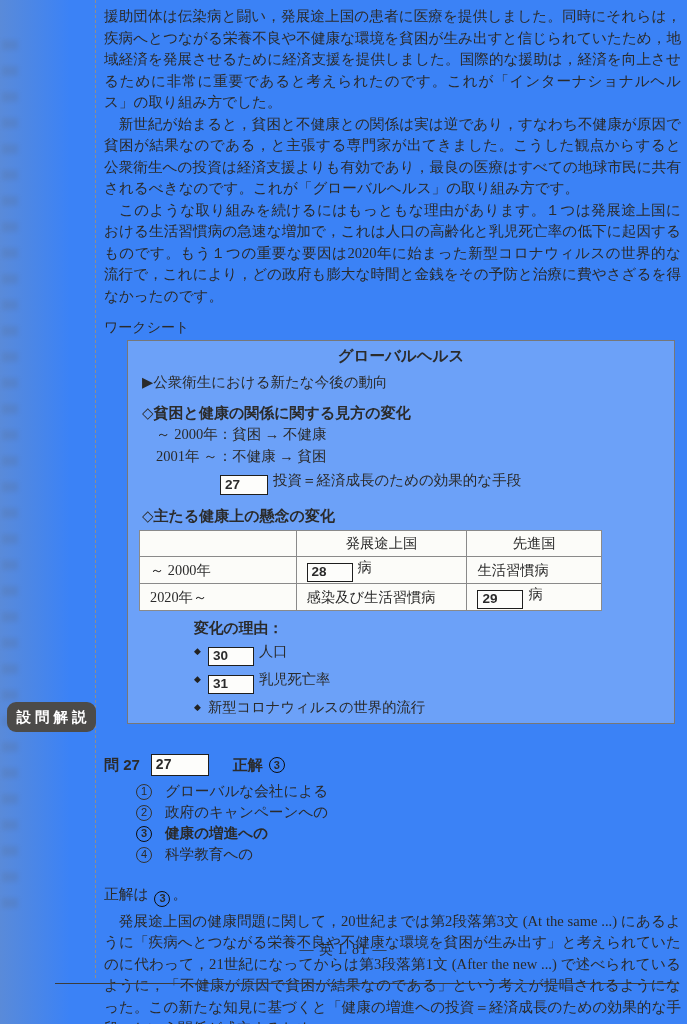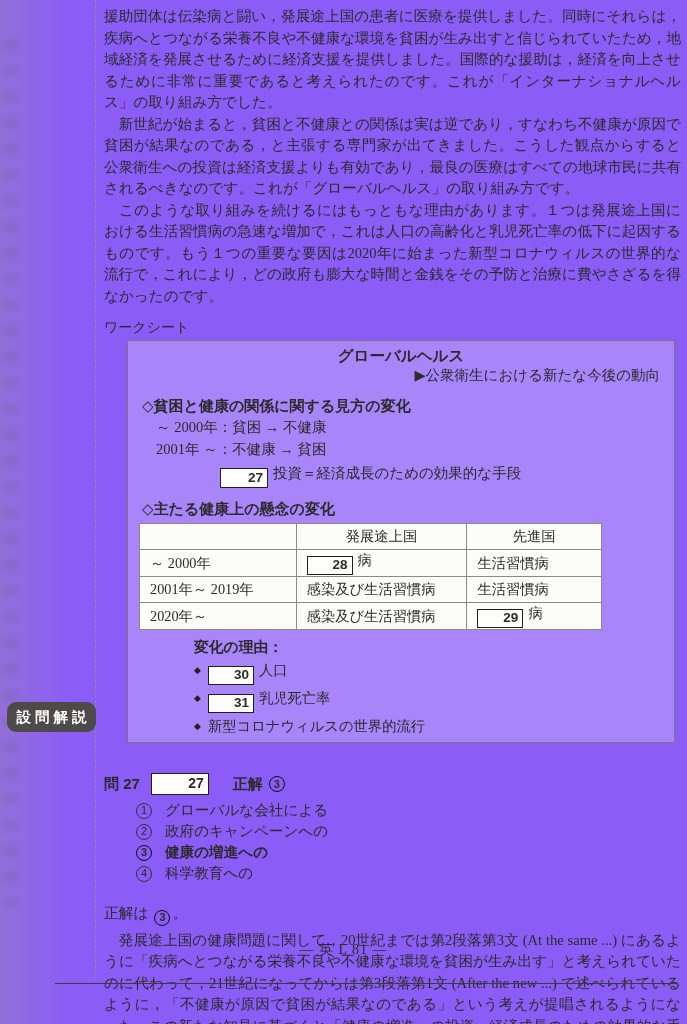--- a/index.html
+++ b/index.html
@@ -1,18 +1,18 @@
 <!DOCTYPE html>
 <html><head>
 <meta charset="utf-8">
 <style>
   html,body { margin:0; padding:0; background:#ddd; }
   .page {
     position:relative; width:687px; height:1024px; overflow:hidden;
-    background:#8b5cf6; color:#2b2b2b;
+    background:#3b82f6; color:#2b2b2b;
     font-family:"Liberation Serif","DejaVu Serif",serif;
   }
   .edge-shade {
     position:absolute; left:0; top:0; bottom:0; width:70px;
     background:linear-gradient(to right, rgba(160,158,150,0.30), rgba(160,158,150,0));
     pointer-events:none;
   }
   .ghost-strip {
     position:absolute; left:2px; top:40px; width:16px; height:880px; opacity:.12;
     background:repeating-linear-gradient(to bottom,#555 0 10px,transparent 10px 26px);
@@ -27,28 +27,28 @@
   .content { position:absolute; left:104px; top:6px; width:577px; }
   .passage p { margin:0; font-size:14.6px; line-height:21.5px; text-align:justify; }
 
   .ws-label { margin:11px 0 0 0; font-size:14px; line-height:19px; }
   .ws-box {
     box-sizing:border-box; margin:3px 0 0 23px; width:548px;
     border:1.3px solid #777; background:rgba(255,255,255,0.25);
     padding:5px 14px 6px 14px;
   }
   .ws-title { text-align:center; font-weight:bold; font-size:15.5px; line-height:19px; }
-  .ws-subtitle { text-align:right; font-size:14.5px; line-height:19px; margin-top:1px; }
+  .ws-subtitle { text-align:left; font-size:14.5px; line-height:19px; margin-top:8px; }
   .ws-sec-head { font-weight:bold; font-size:15px; line-height:19px; margin-top:11px; }
   .ws-line { font-size:14.5px; line-height:19px; margin-top:3px; padding-left:14px; }
   .ws-blank-line { margin-top:4px; padding-left:78px; font-size:14.5px; line-height:21px; }
 
   .blankbox {
     display:inline-block; box-sizing:border-box; min-width:48px; height:20px;
-    border:1.7px solid #1e1e1e; background:#fdfdfb; text-align:right;
+    border:1.7px solid #1e1e1e; background:#fdfdfb; text-align:left;
     font-family:"Liberation Sans","DejaVu Sans",sans-serif; font-weight:bold;
     font-size:13.5px; line-height:17px; vertical-align:-4px; margin-right:5px;
     padding:0 4px;
   }
   .blankbox.lg { min-width:58px; height:22px; line-height:19px; font-size:14px; }
   .blankbox.sm { min-width:46px; height:19px; line-height:16px; }
 
   .ws-table { border-collapse:collapse; margin:5px 0 0 -3px; width:463px; font-size:14.3px; }
   .ws-table td { border:1.2px solid #8a8a8a; padding:1px 10px; height:23px; background:#fcfcf9; }
   .ws-table td.c1 { width:138px; }
@@ -129,25 +129,20 @@
           <td class="c3" style="text-align:center;">先進国</td>
         </tr>
         <tr>
           <td class="c1">～ 2000年</td>
           <td class="c2">
             <span class="blankbox sm">28</span><span>病</span>
           </td>
           <td class="c3">生活習慣病</td>
         </tr>
         <tr>
-          <td class="c1">2001年～ 2019年</td>
-          <td class="c2">感染及び生活習慣病</td>
-          <td class="c3">生活習慣病</td>
-        </tr>
-        <tr>
           <td class="c1">2020年～</td>
           <td class="c2">感染及び生活習慣病</td>
           <td class="c3">
             <span class="blankbox sm">29</span><span>病</span>
           </td>
         </tr>
       </tbody>
         </table>
 
       <div class="reasons">

